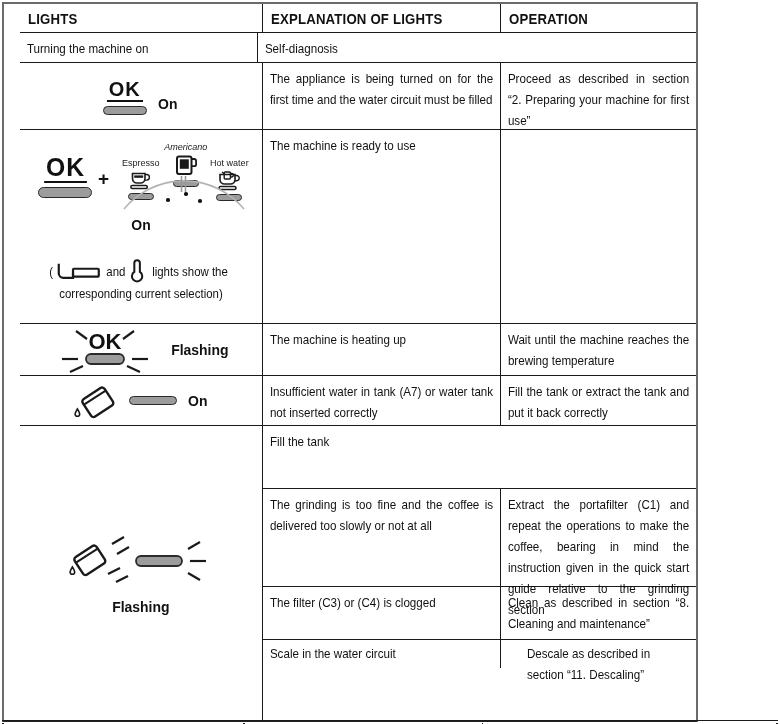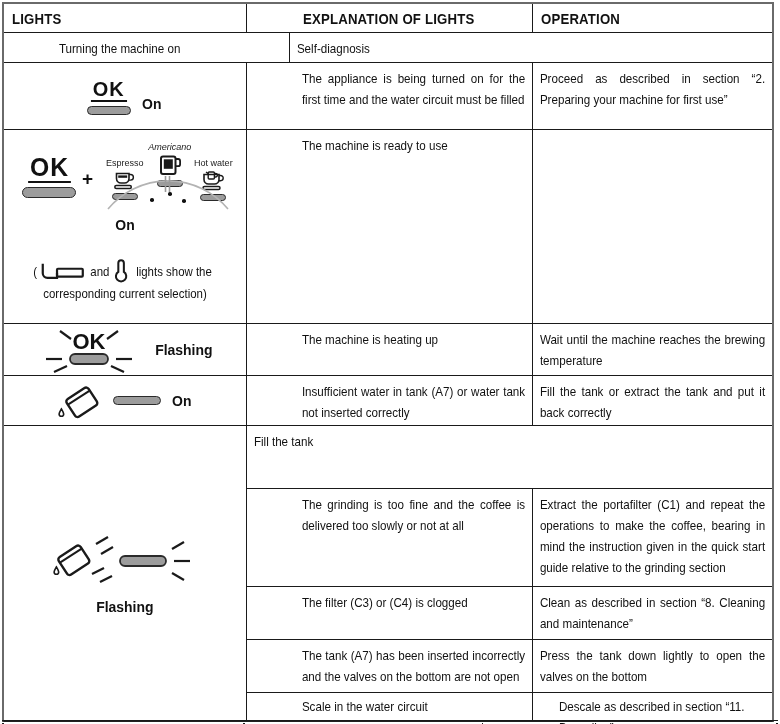--- a/index.html
+++ b/index.html
@@ -1,23 +1,23 @@
 <!DOCTYPE html>
 <html><head>
 <meta charset="utf-8">
 <style>
   html,body{margin:0;padding:0;background:#fff;}
   .page{width:780px;height:724px;background:#fff;position:relative;box-sizing:border-box;padding:2px;
         font-family:"Liberation Sans","DejaVu Sans",sans-serif;color:#111;overflow:hidden;}
-  .tbl{width:772px;box-sizing:border-box;border:2px solid #6a6a6a;border-bottom:1.6px solid #222;background:#fff;}
+  .tbl{width:696px;box-sizing:border-box;border:2px solid #6a6a6a;border-bottom:1.6px solid #222;background:#fff;padding-left:16px;}
   .row{display:flex;box-sizing:border-box;border-bottom:1.5px solid #1a1a1a;}
   .row:last-child{border-bottom:none;}
   .cell{box-sizing:border-box;position:relative;}
   .c1{width:243px;border-right:1.5px solid #1a1a1a;}
-  .c2{width:238px;border-right:1.5px solid #1a1a1a;margin-left:48px;}
+  .c2{width:238px;border-right:1.5px solid #1a1a1a;}
   .c3{flex:1;}
   .rh{height:29px;} .r1{height:30px;} .r2{height:67px;} .r3{height:194px;}
   .r4{height:52px;} .r5{height:50px;} .rg{height:295px;border-bottom:none;}
   .hc{display:flex;align-items:center;padding:0 8px;}
   .hlabel{font-weight:bold;font-size:15px;display:inline-block;transform:scaleX(.88);transform-origin:0 50%;white-space:nowrap;letter-spacing:.2px;}
   .cell p{margin:0;padding:5px 8px 0 8px;font-size:13.5px;line-height:21px;width:116.28%;
           transform:scaleX(.86);transform-origin:0 0;box-sizing:border-box;}
   p.just{text-align:justify;}
   .icon-cell{display:flex;align-items:center;justify-content:center;padding:0;}
   .state{font-weight:bold;font-size:15.5px;display:inline-block;transform:scaleX(.9);}
@@ -265,28 +265,20 @@
             </div>
         </div>
         <div class="srow s2">
           <div class="cell c2">
               <p>The filter (C3) or (C4) is clogged</p>
             </div>
           <div class="cell c3">
               <p class="just">Clean as described in section “8. Cleaning and maintenance”</p>
             </div>
         </div>
-        <div class="srow s3">
-          <div class="cell c2">
-              <p class="just">The tank (A7) has been inserted incorrectly and the valves on the bottom are not open</p>
-            </div>
-          <div class="cell c3">
-              <p class="just">Press the tank down lightly to open the valves on the bottom</p>
-            </div>
-        </div>
         <div class="srow s4">
           <div class="cell c2">
               <p style="padding-top:3px">Scale in the water circuit</p>
             </div>
           <div class="cell c3">
               <p style="padding-top:3px">Descale as described in section “11. Descaling”</p>
             </div>
         </div>
       </div>
     </div>

